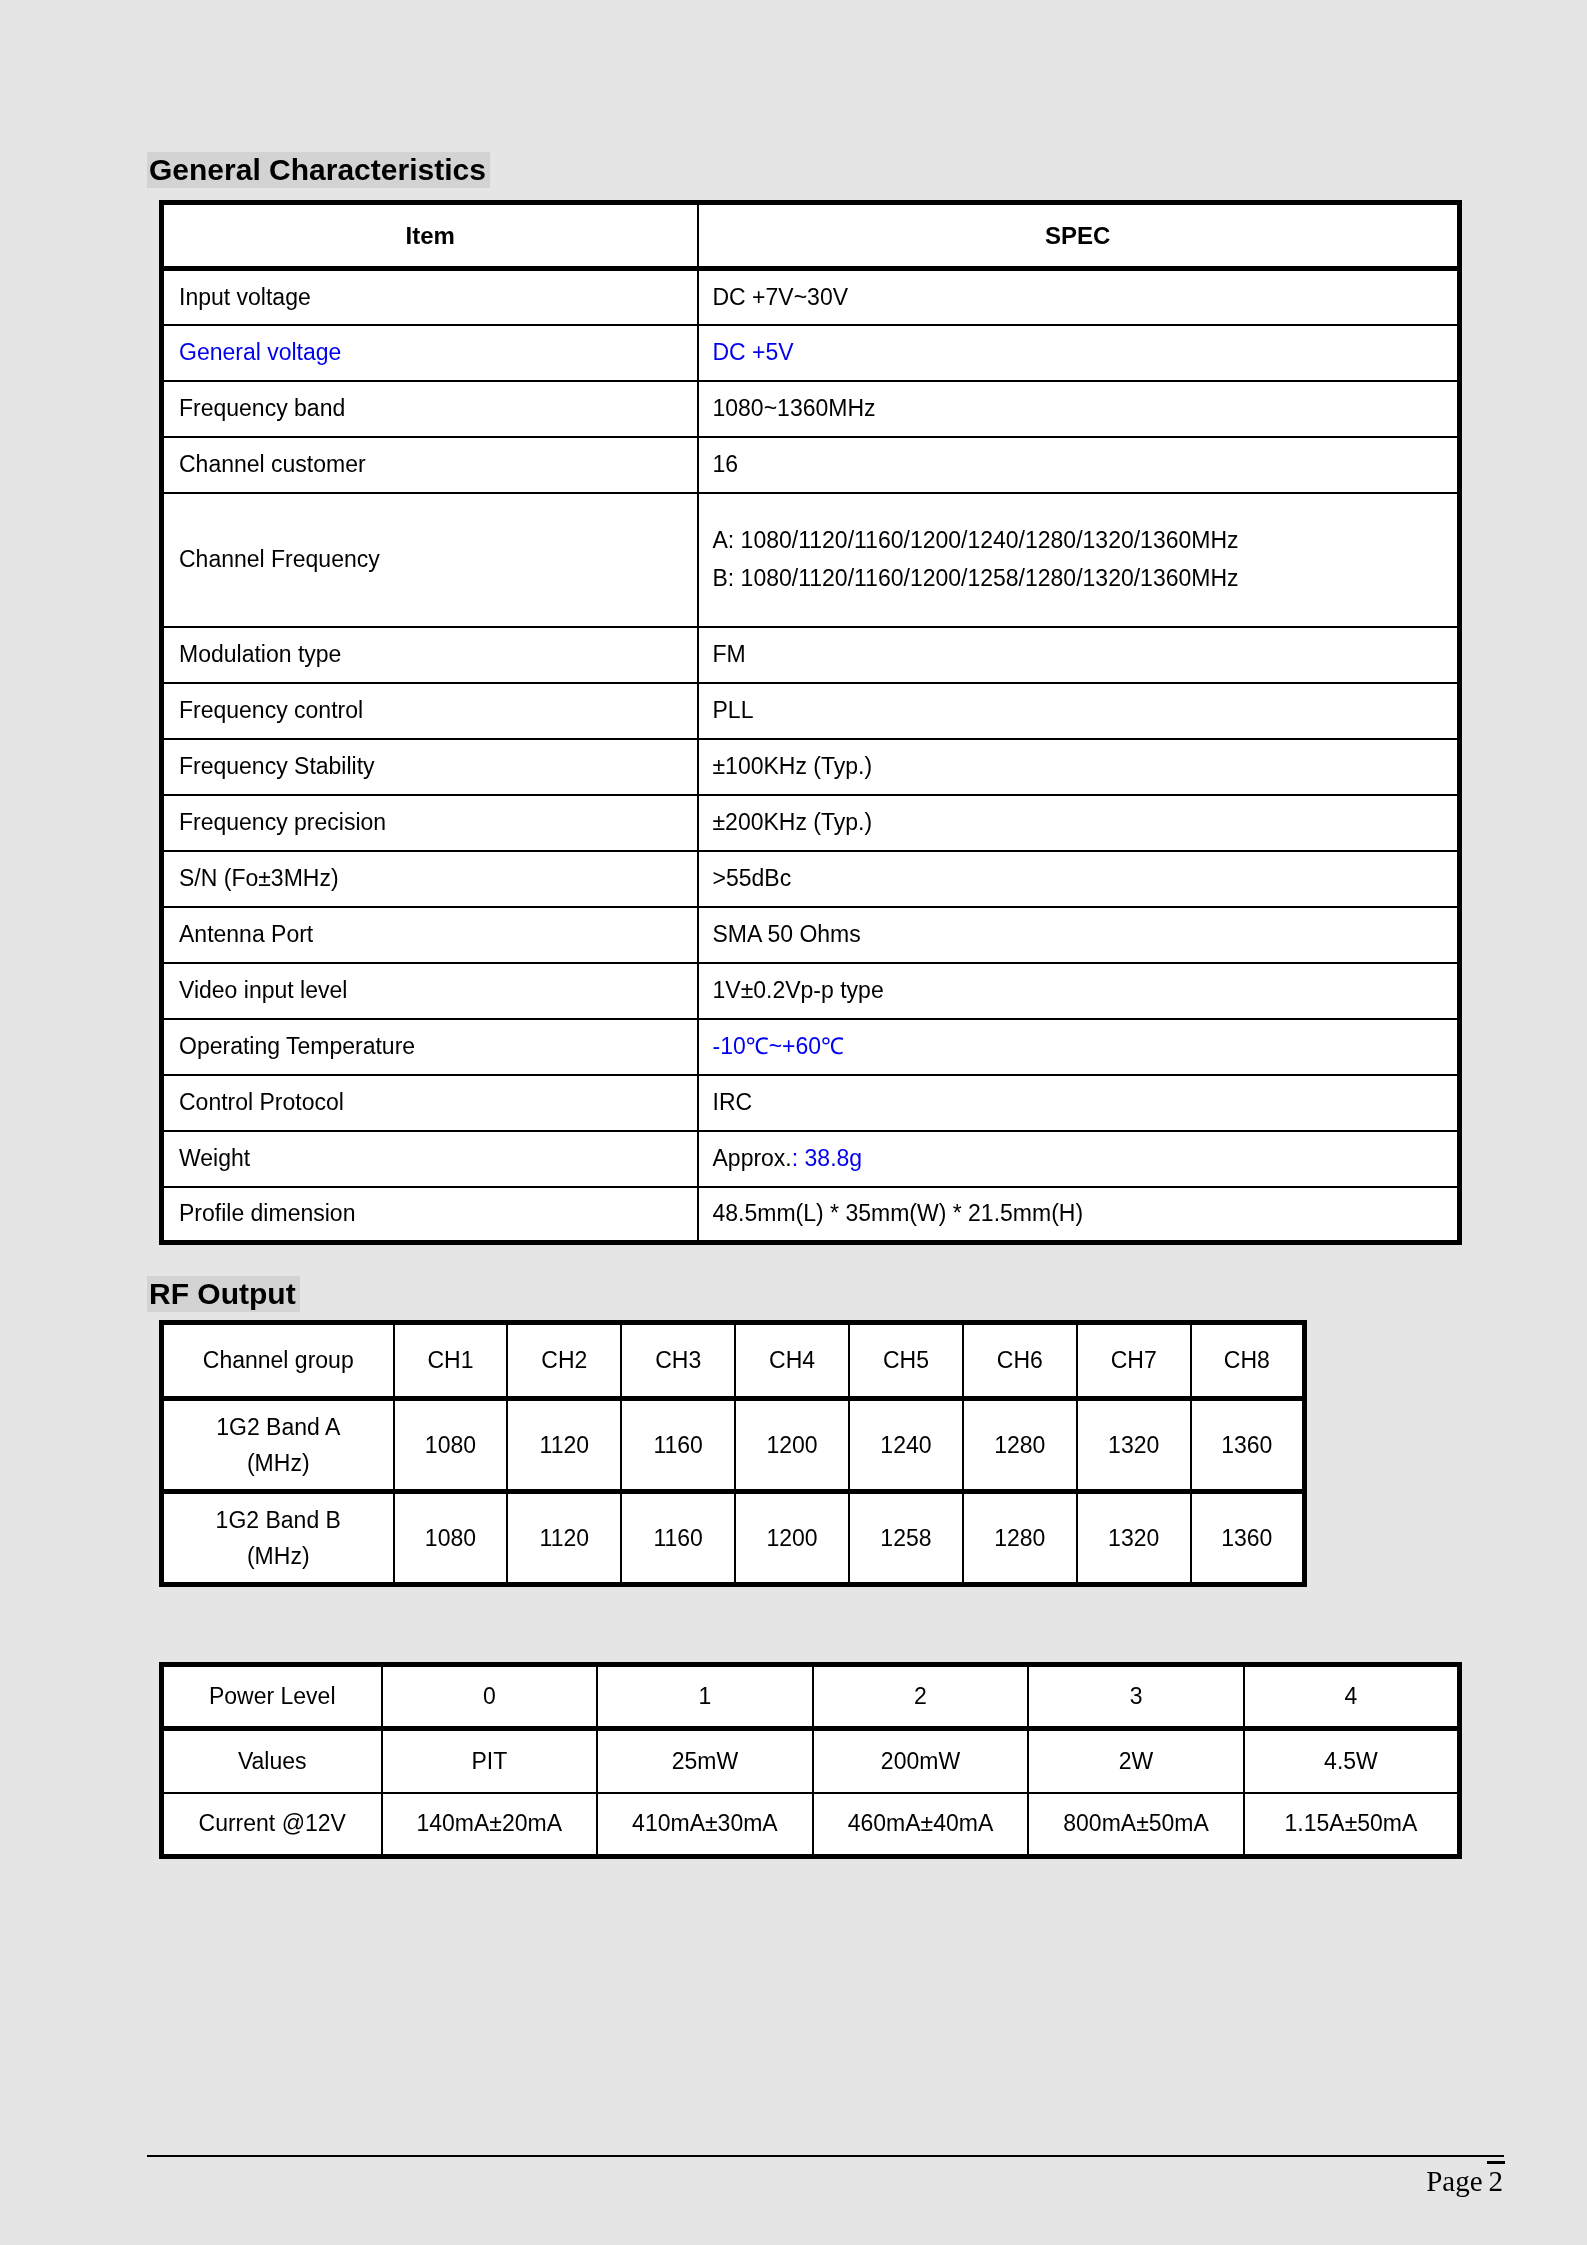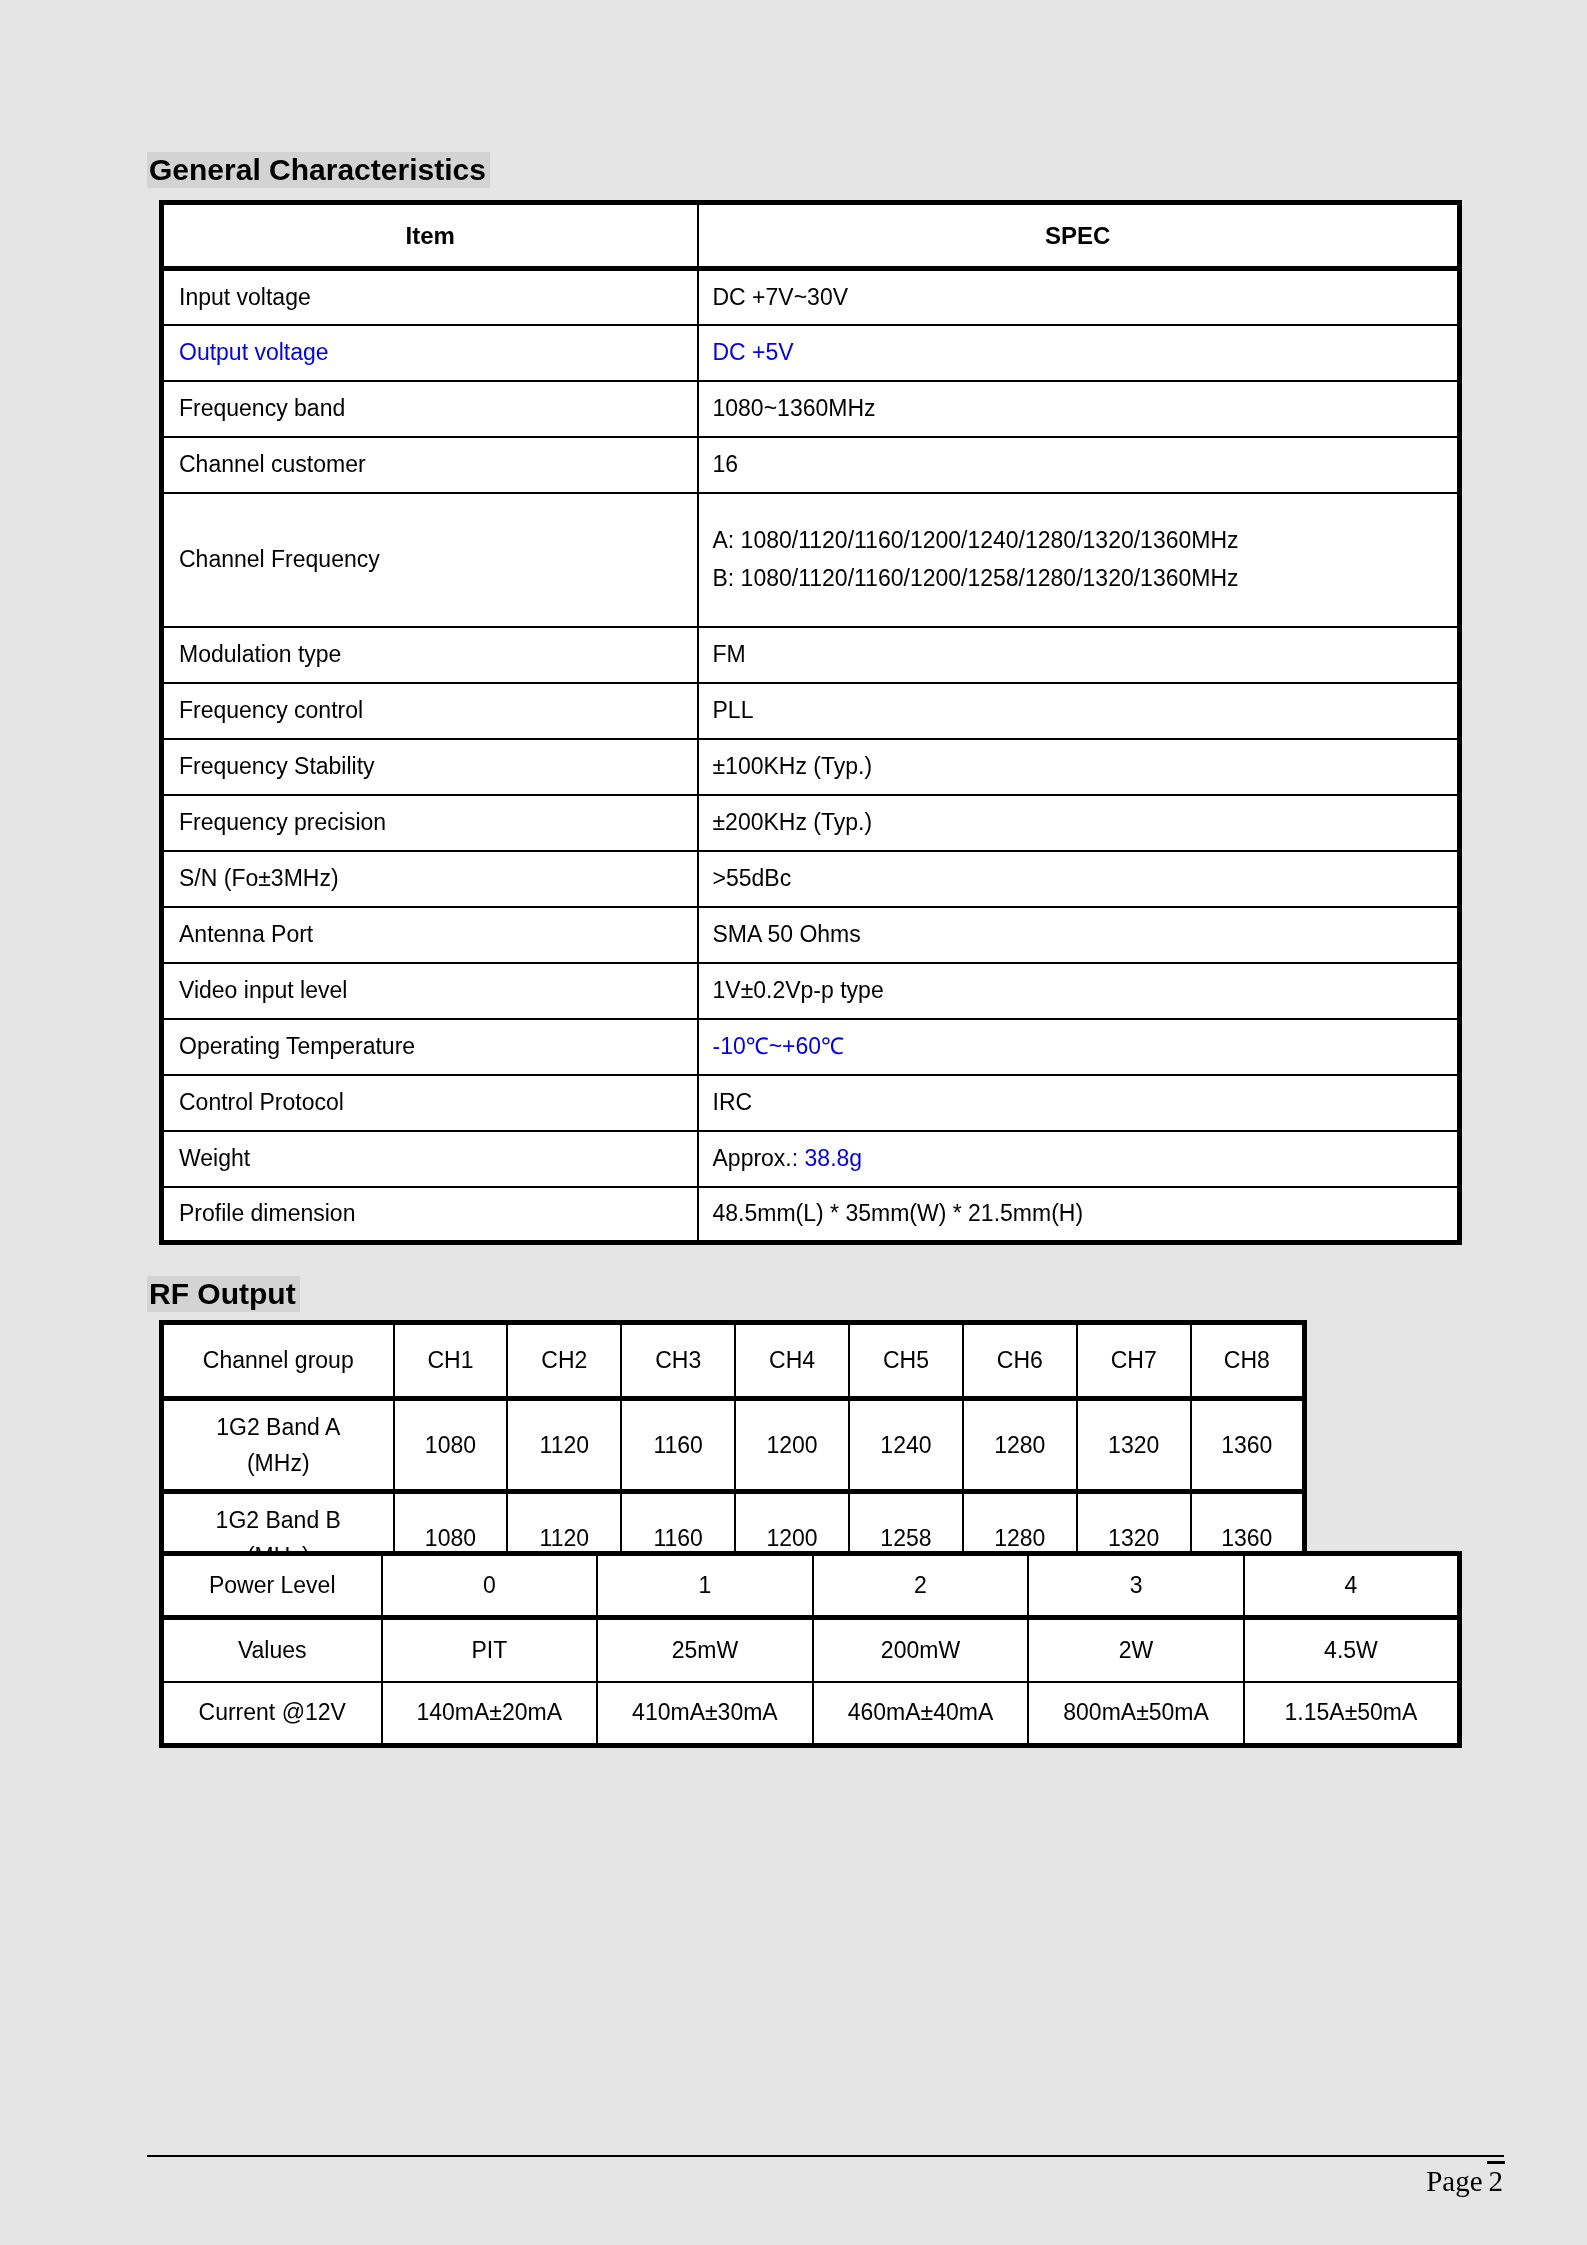--- a/index.html
+++ b/index.html
@@ -36,21 +36,21 @@
 
   
   #table-rf { left: 159px; top: 1320px; width: 1148px; }
   #table-rf col.c1 { width: 232px; }
   #table-rf thead tr { height: 76px; }
   #table-rf th, #table-rf td { text-align: center; font-size: 23px; }
   #table-rf tbody tr { height: 93px; }
   #table-rf .band-line { line-height: 36px; }
 
   
-  #table-power { left: 159px; top: 1551px; width: 1303px; }
+  #table-power { left: 159px; top: 1662px; width: 1303px; }
   #table-power col.c1 { width: 220px; }
   #table-power tr { height: 64px; }
   #table-power td { text-align: center; font-size: 23px; }
 
   
   .footer-rule { position: absolute; left: 147px; top: 2155px; width: 1357px; border-top: 2px solid #000; }
   .footer { position: absolute; right: 82px; top: 2161px; font-family: "Liberation Serif", serif; font-size: 29px; }
   .footer .pagenum { display: inline-block; border-top: 3px solid #000; padding: 1px 2px 0 2px; margin-left: 4px; }
 </style>
 </head>
@@ -72,21 +72,21 @@
       </tr>
     </thead>
     <tbody id="general-rows">
         <tr>
           <td class="item-col">Input voltage</td>
           <td class="spec-col">
             <div class="spec-line"><span>DC +7V~30V</span></div>
           </td>
         </tr>
         <tr>
-          <td class="item-col blue">Output voltage</td>
+          <td class="item-col blue">General voltage</td>
           <td class="spec-col">
             <div class="spec-line"><span class="blue">DC +5V</span></div>
           </td>
         </tr>
         <tr>
           <td class="item-col">Frequency band</td>
           <td class="spec-col">
             <div class="spec-line"><span>1080~1360MHz</span></div>
           </td>
         </tr>

